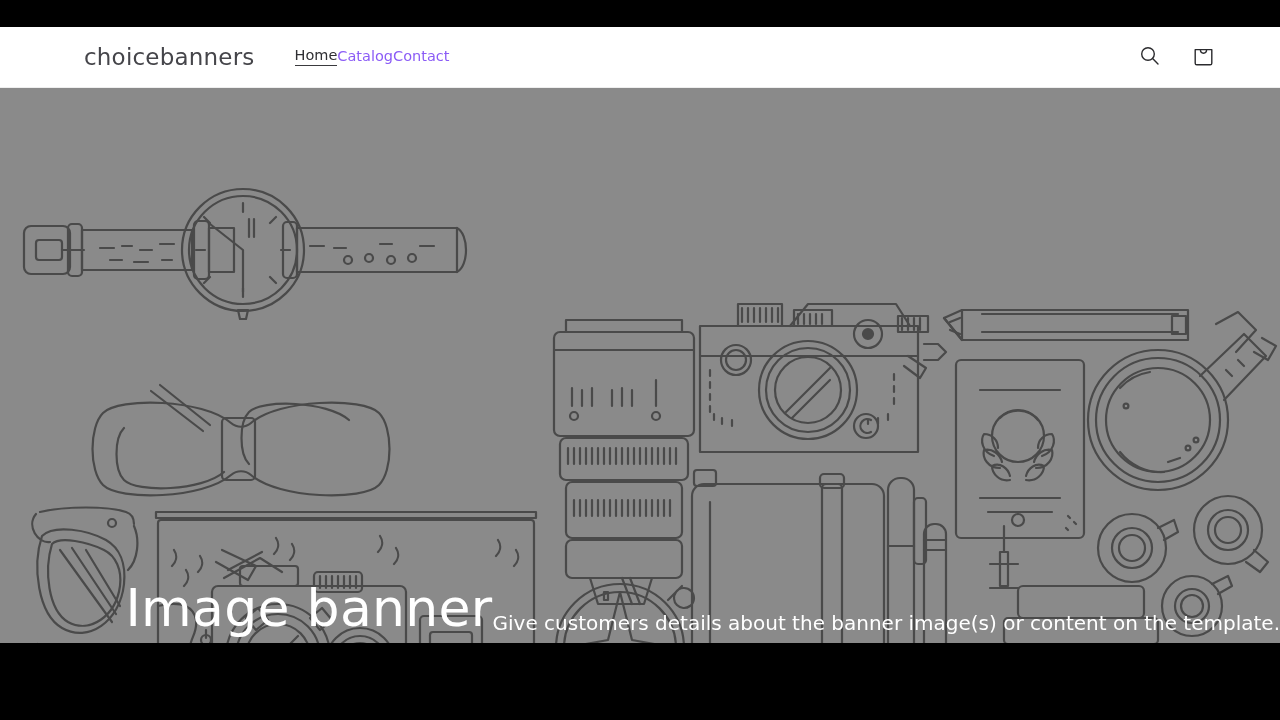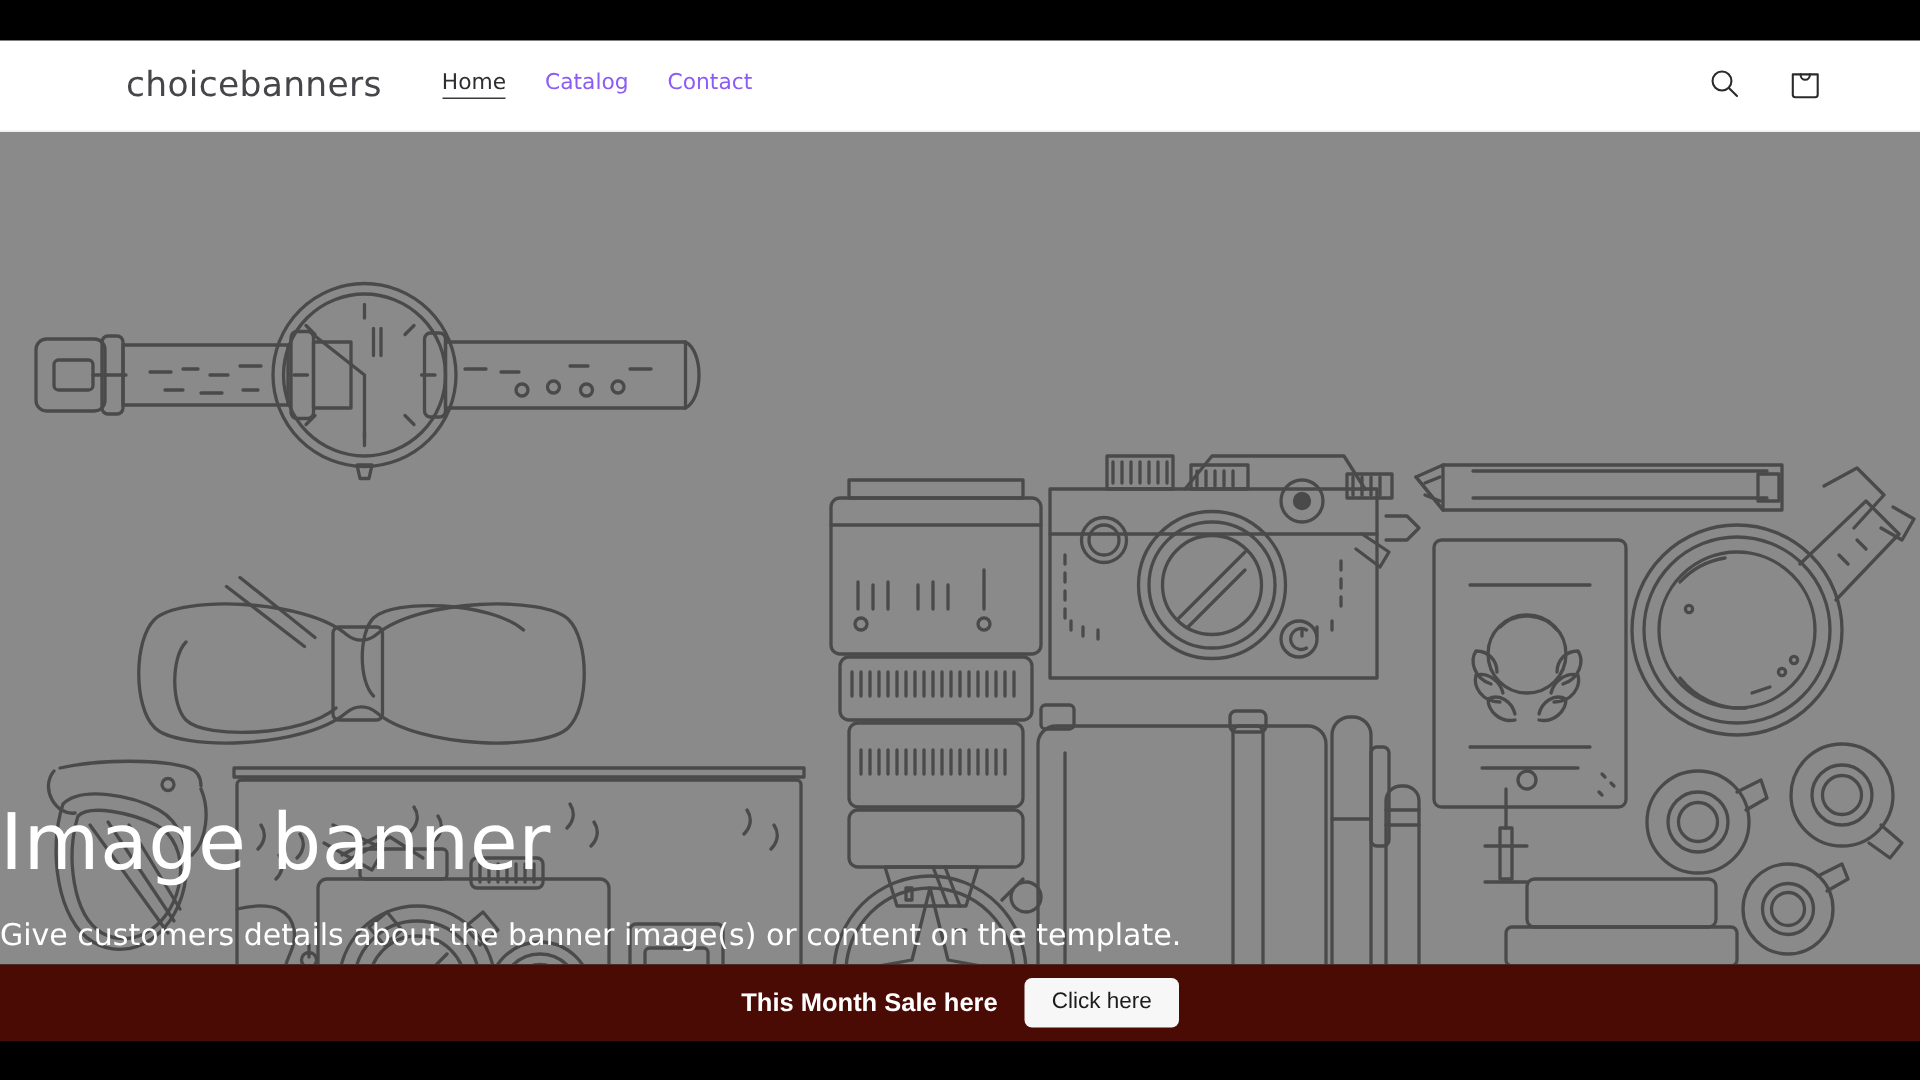--- a/index.html
+++ b/index.html
@@ -45,22 +45,21 @@
     font-size: 23px;
     font-weight: 400;
     letter-spacing: 0.2px;
     color: #45454a;
     line-height: 1;
     white-space: nowrap;
     text-decoration: none;
   }
   .main-nav {
     display: flex;
-    align-items: center;
-    gap: 26px;
+    align-items: flex-end;
     margin-left: 40px;
   }
   .nav-link {
     font-family: "DejaVu Sans", sans-serif;
     font-size: 14.5px;
     color: #8b5cf6;
     text-decoration: none;
     line-height: 1;
     padding-bottom: 3px;
     white-space: nowrap;
@@ -99,22 +98,22 @@
     position: absolute;
     inset: 0;
     width: 100%;
     height: 100%;
     display: block;
   }
   .hero-overlay {
     position: absolute;
     inset: 0;
     display: flex;
-    flex-direction: column;
-    align-items: flex-start;
+    flex-direction: row;
+    align-items: flex-end;
     justify-content: flex-end;
     padding-bottom: 6px;
     text-align: center;
   }
   .hero-title {
     font-family: "DejaVu Sans", sans-serif;
     font-size: 52px;
     font-weight: 400;
     color: #ffffff;
     line-height: 1.1;
@@ -392,20 +391,16 @@
         <path d="M1262 250l14 8-8 14-14-8"></path>
       </g>
     </svg>
 
     <div class="hero-overlay">
       <h1 class="hero-title">Image banner</h1>
       <p class="hero-sub">Give customers details about the banner image(s) or content on the template.</p>
     </div>
   </section>
 
-  <div class="promo-bar">
-    <span class="promo-text">This Month Sale here</span>
-    <button class="promo-btn">Click here</button>
-  </div>
 
   <div class="bottom-bar"></div>
 
 </div>
 
 </body></html>

